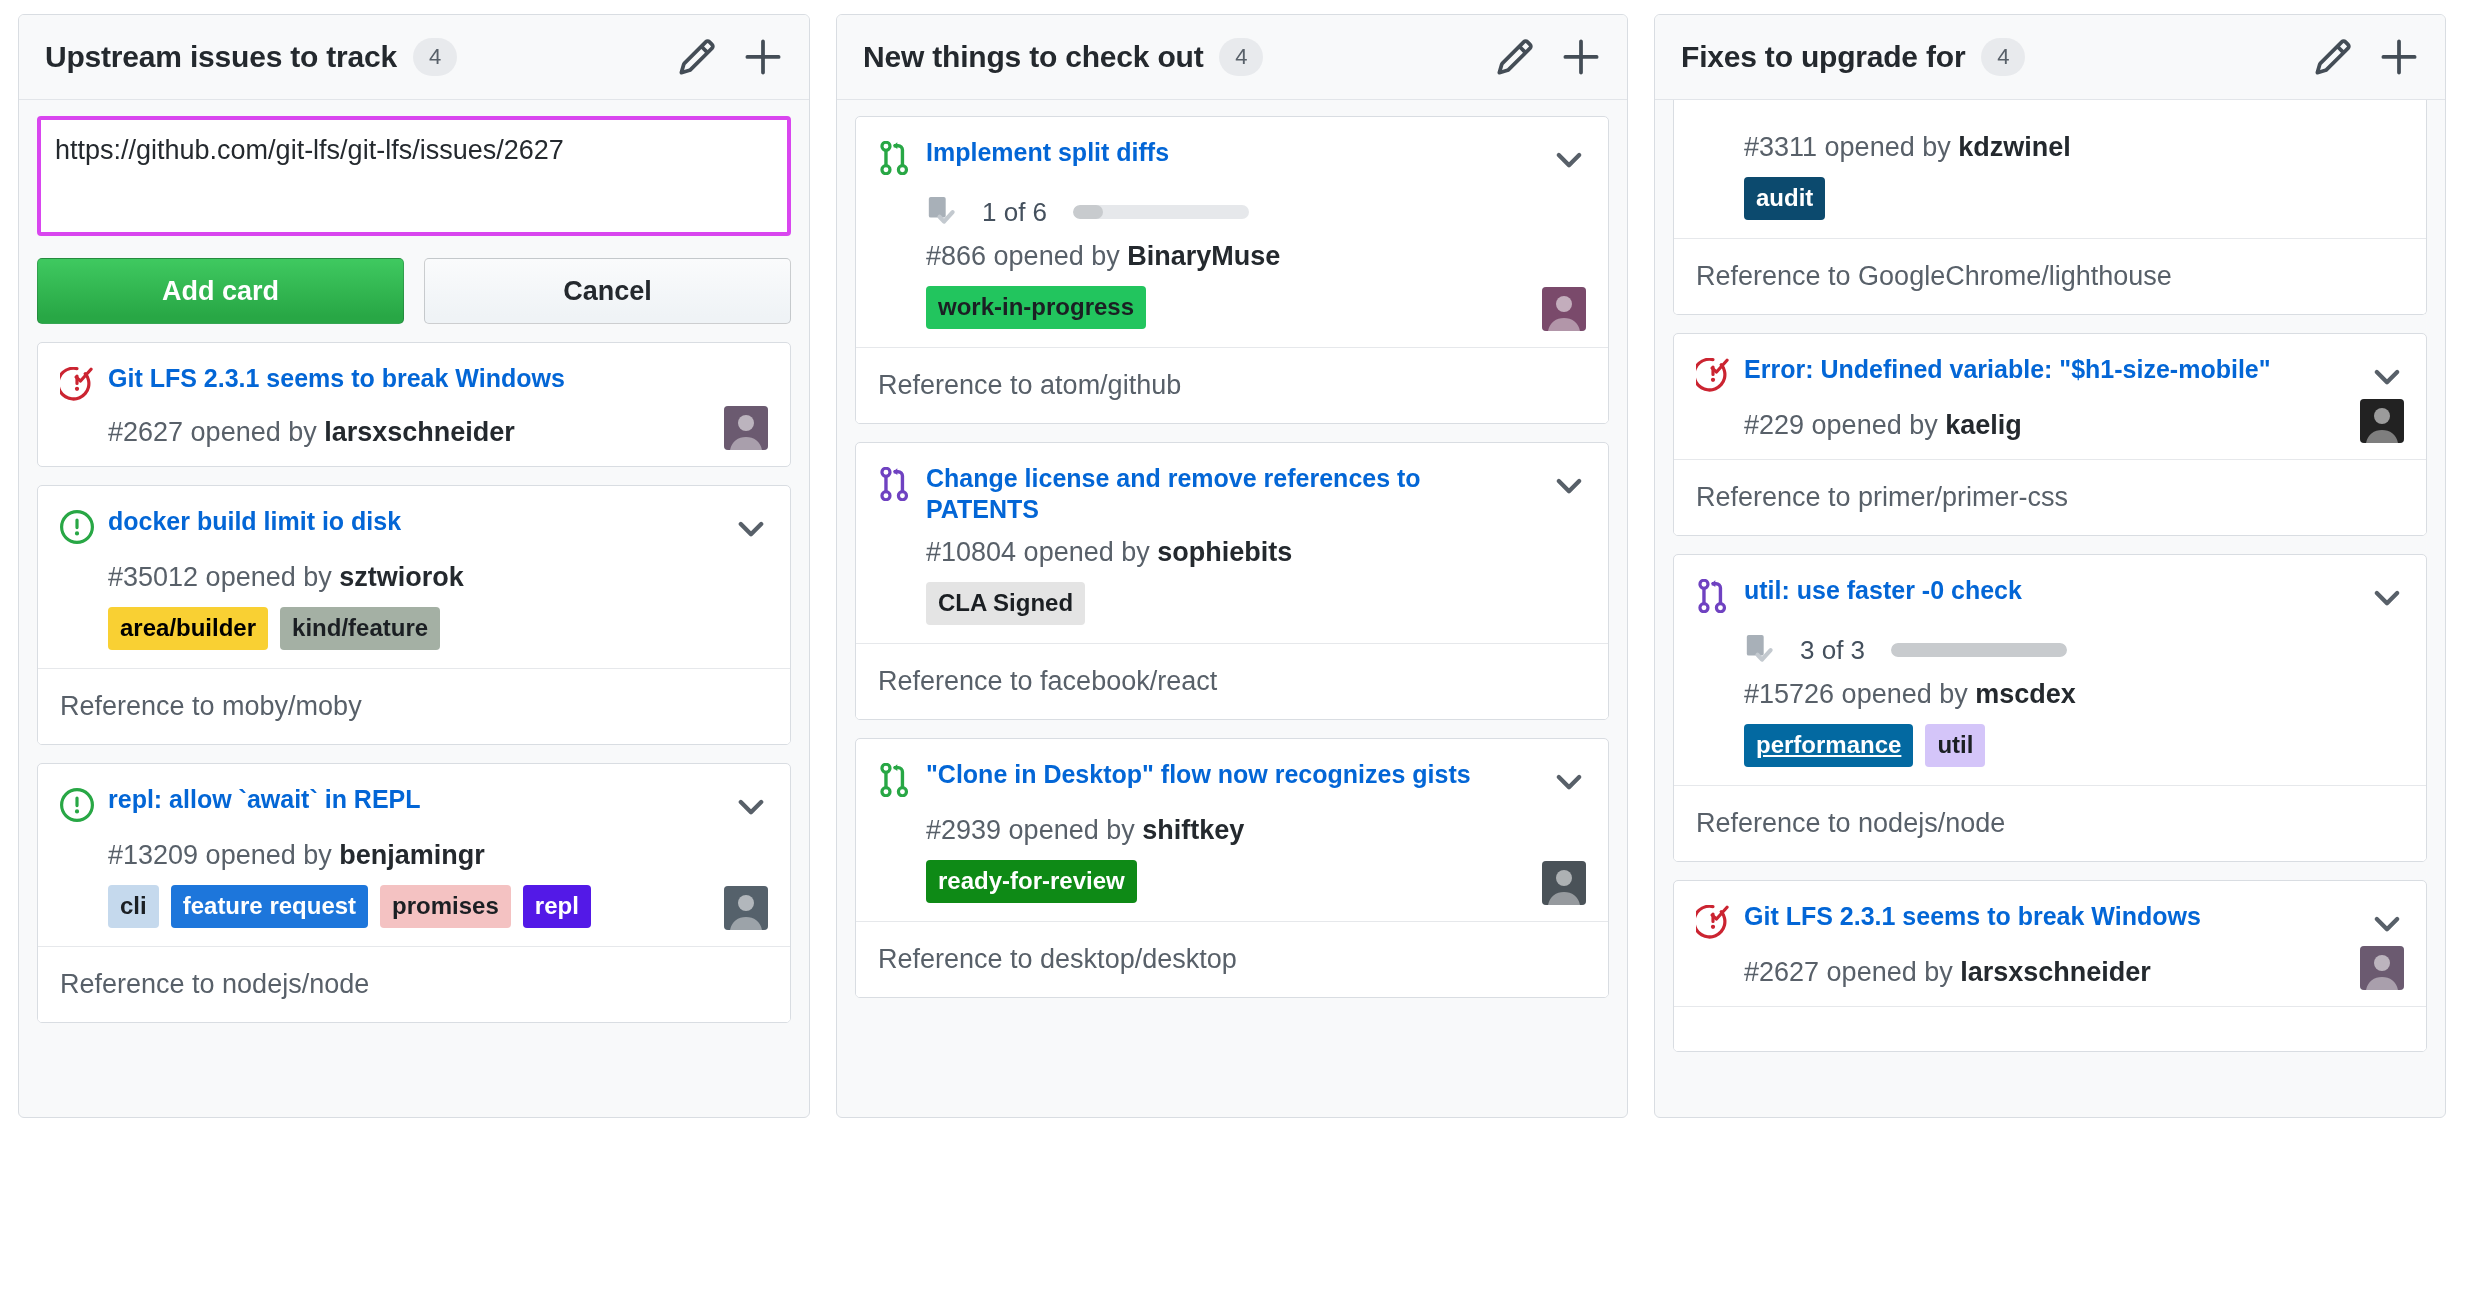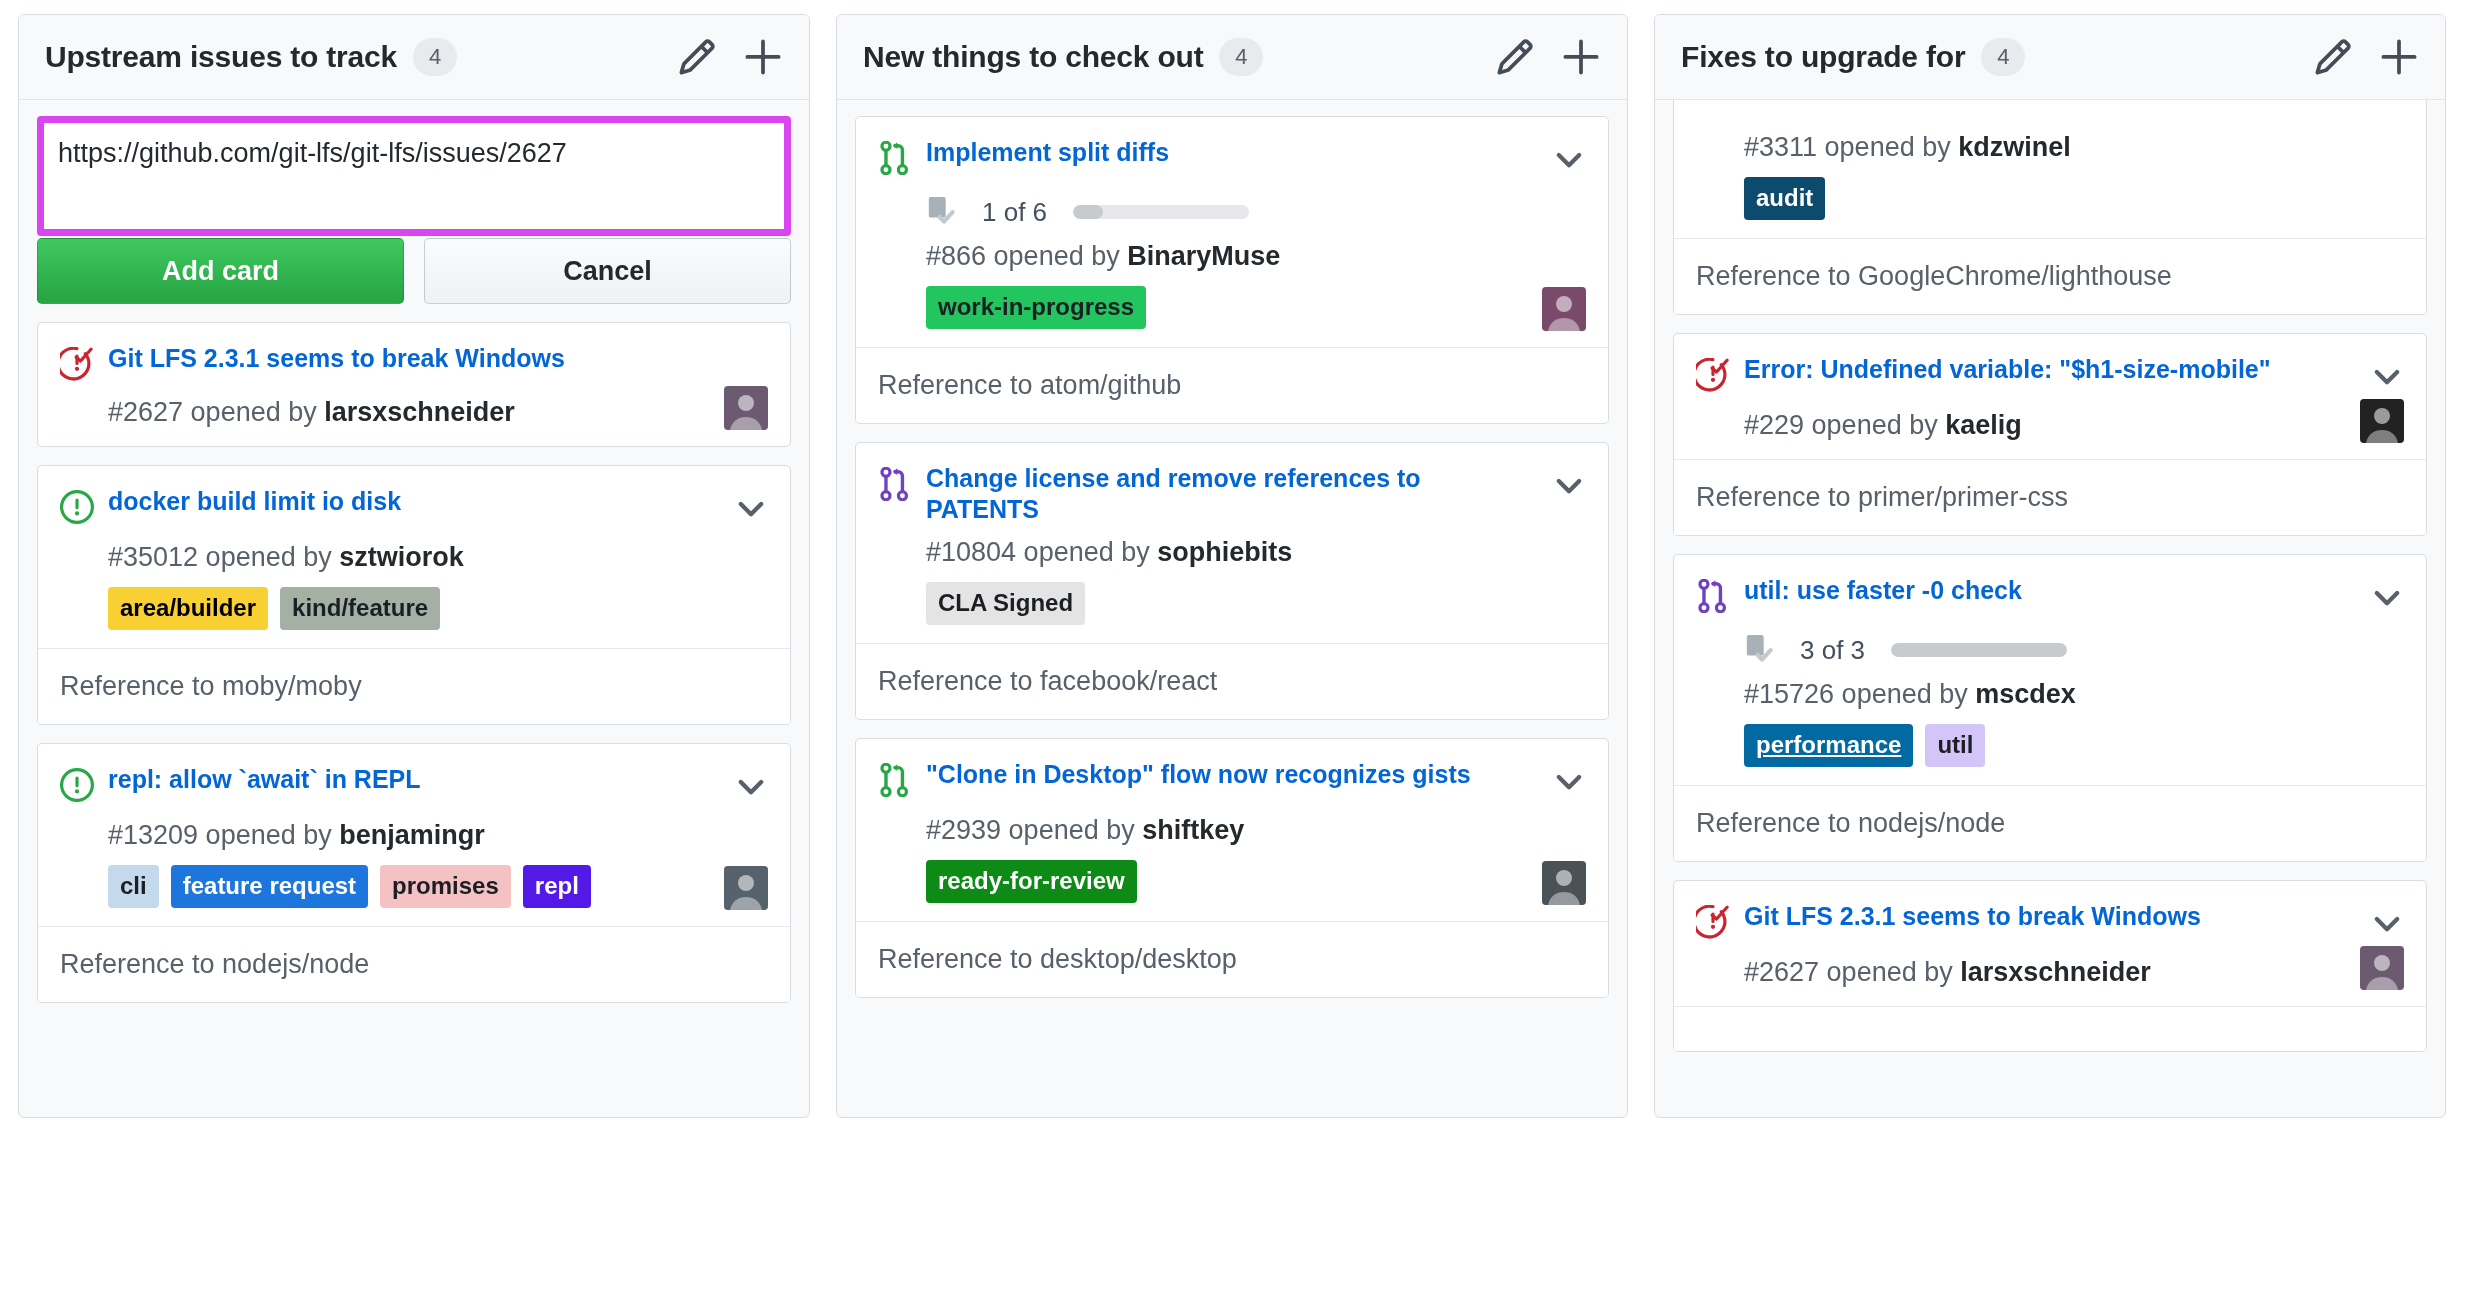--- a/index.html
+++ b/index.html
@@ -87,35 +87,35 @@
   .col-body.scrolled {
     padding-top: 0;
   }
 
   
   .add-form { margin-bottom: 18px; }
   .add-textarea {
     width: 100%;
     height: 120px;
     resize: none;
-    border: 7px solid #d946ef;
+    border: 4px solid #d946ef;
     border-radius: 4px;
     padding: 12px 14px;
     font-size: 27px;
     line-height: 1.35;
     font-family: "Liberation Sans", sans-serif;
     color: #24292e;
     background: #fff;
     outline: none;
     display: block;
   }
   .add-actions {
     display: flex;
     gap: 20px;
-    margin-top: 2px;
+    margin-top: 22px;
   }
   .btn {
     flex: 1 1 0;
     height: 66px;
     border-radius: 5px;
     font-size: 27px;
     font-weight: bold;
     font-family: "Liberation Sans", sans-serif;
     cursor: pointer;
     border: 1px solid rgba(27,31,35,0.2);

